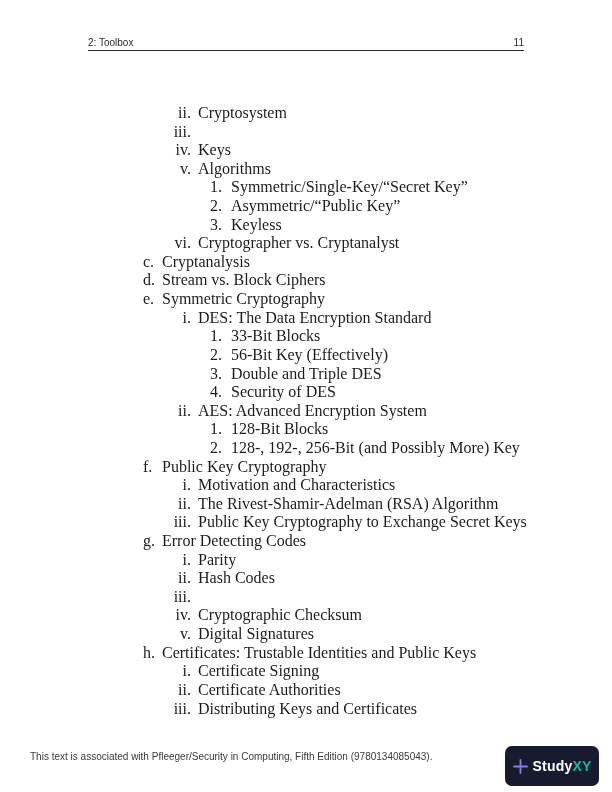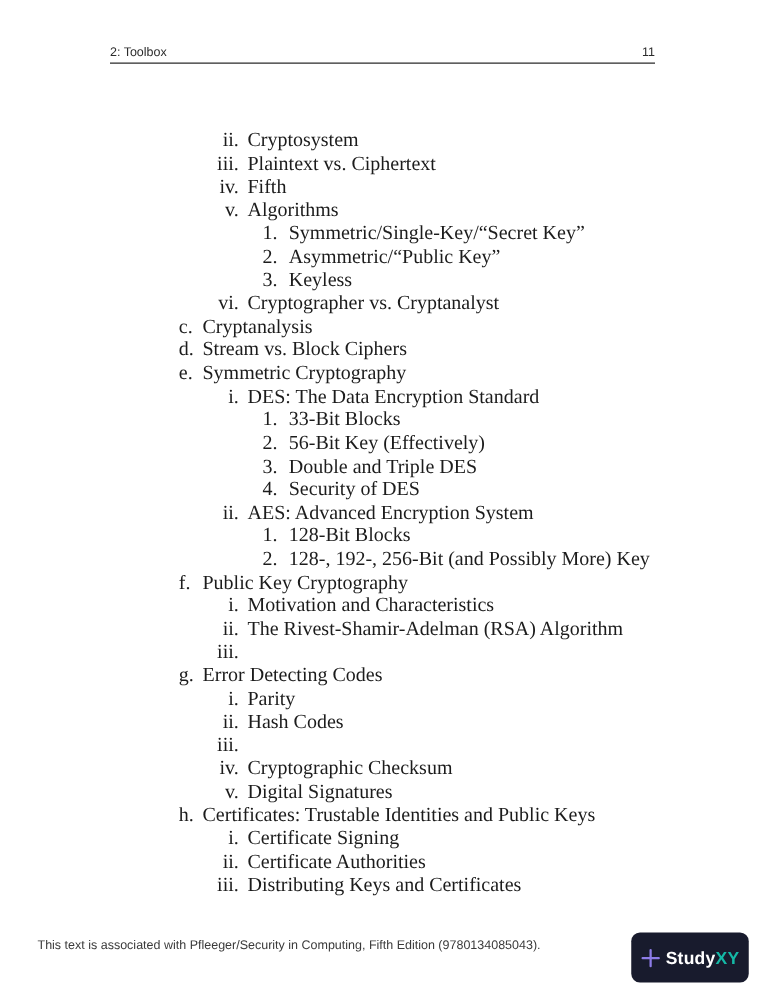--- a/index.html
+++ b/index.html
@@ -102,25 +102,24 @@
     <span>11</span>
   </div>
 
   <div class="outline" id="outline">
       <div class="outline-row level-roman">
         <span class="marker">ii.</span>
         <span class="itext">Cryptosystem</span>
       </div>
       <div class="outline-row level-roman">
         <span class="marker">iii.</span>
-        <span class="itext">Plaintext vs. Ciphertext</span>
       </div>
       <div class="outline-row level-roman">
         <span class="marker">iv.</span>
-        <span class="itext">Fifth</span>
+        <span class="itext">Keys</span>
       </div>
       <div class="outline-row level-roman">
         <span class="marker">v.</span>
         <span class="itext">Algorithms</span>
       </div>
       <div class="outline-row level-number">
         <span class="marker">1.</span>
         <span class="itext">Symmetric/Single-Key/“Secret Key”</span>
       </div>
       <div class="outline-row level-number">
@@ -186,20 +185,21 @@
       <div class="outline-row level-roman">
         <span class="marker">i.</span>
         <span class="itext">Motivation and Characteristics</span>
       </div>
       <div class="outline-row level-roman">
         <span class="marker">ii.</span>
         <span class="itext">The Rivest-Shamir-Adelman (RSA) Algorithm</span>
       </div>
       <div class="outline-row level-roman">
         <span class="marker">iii.</span>
+        <span class="itext">Public Key Cryptography to Exchange Secret Keys</span>
       </div>
       <div class="outline-row level-letter">
         <span class="marker">g.</span>
         <span class="itext">Error Detecting Codes</span>
       </div>
       <div class="outline-row level-roman">
         <span class="marker">i.</span>
         <span class="itext">Parity</span>
       </div>
       <div class="outline-row level-roman">

